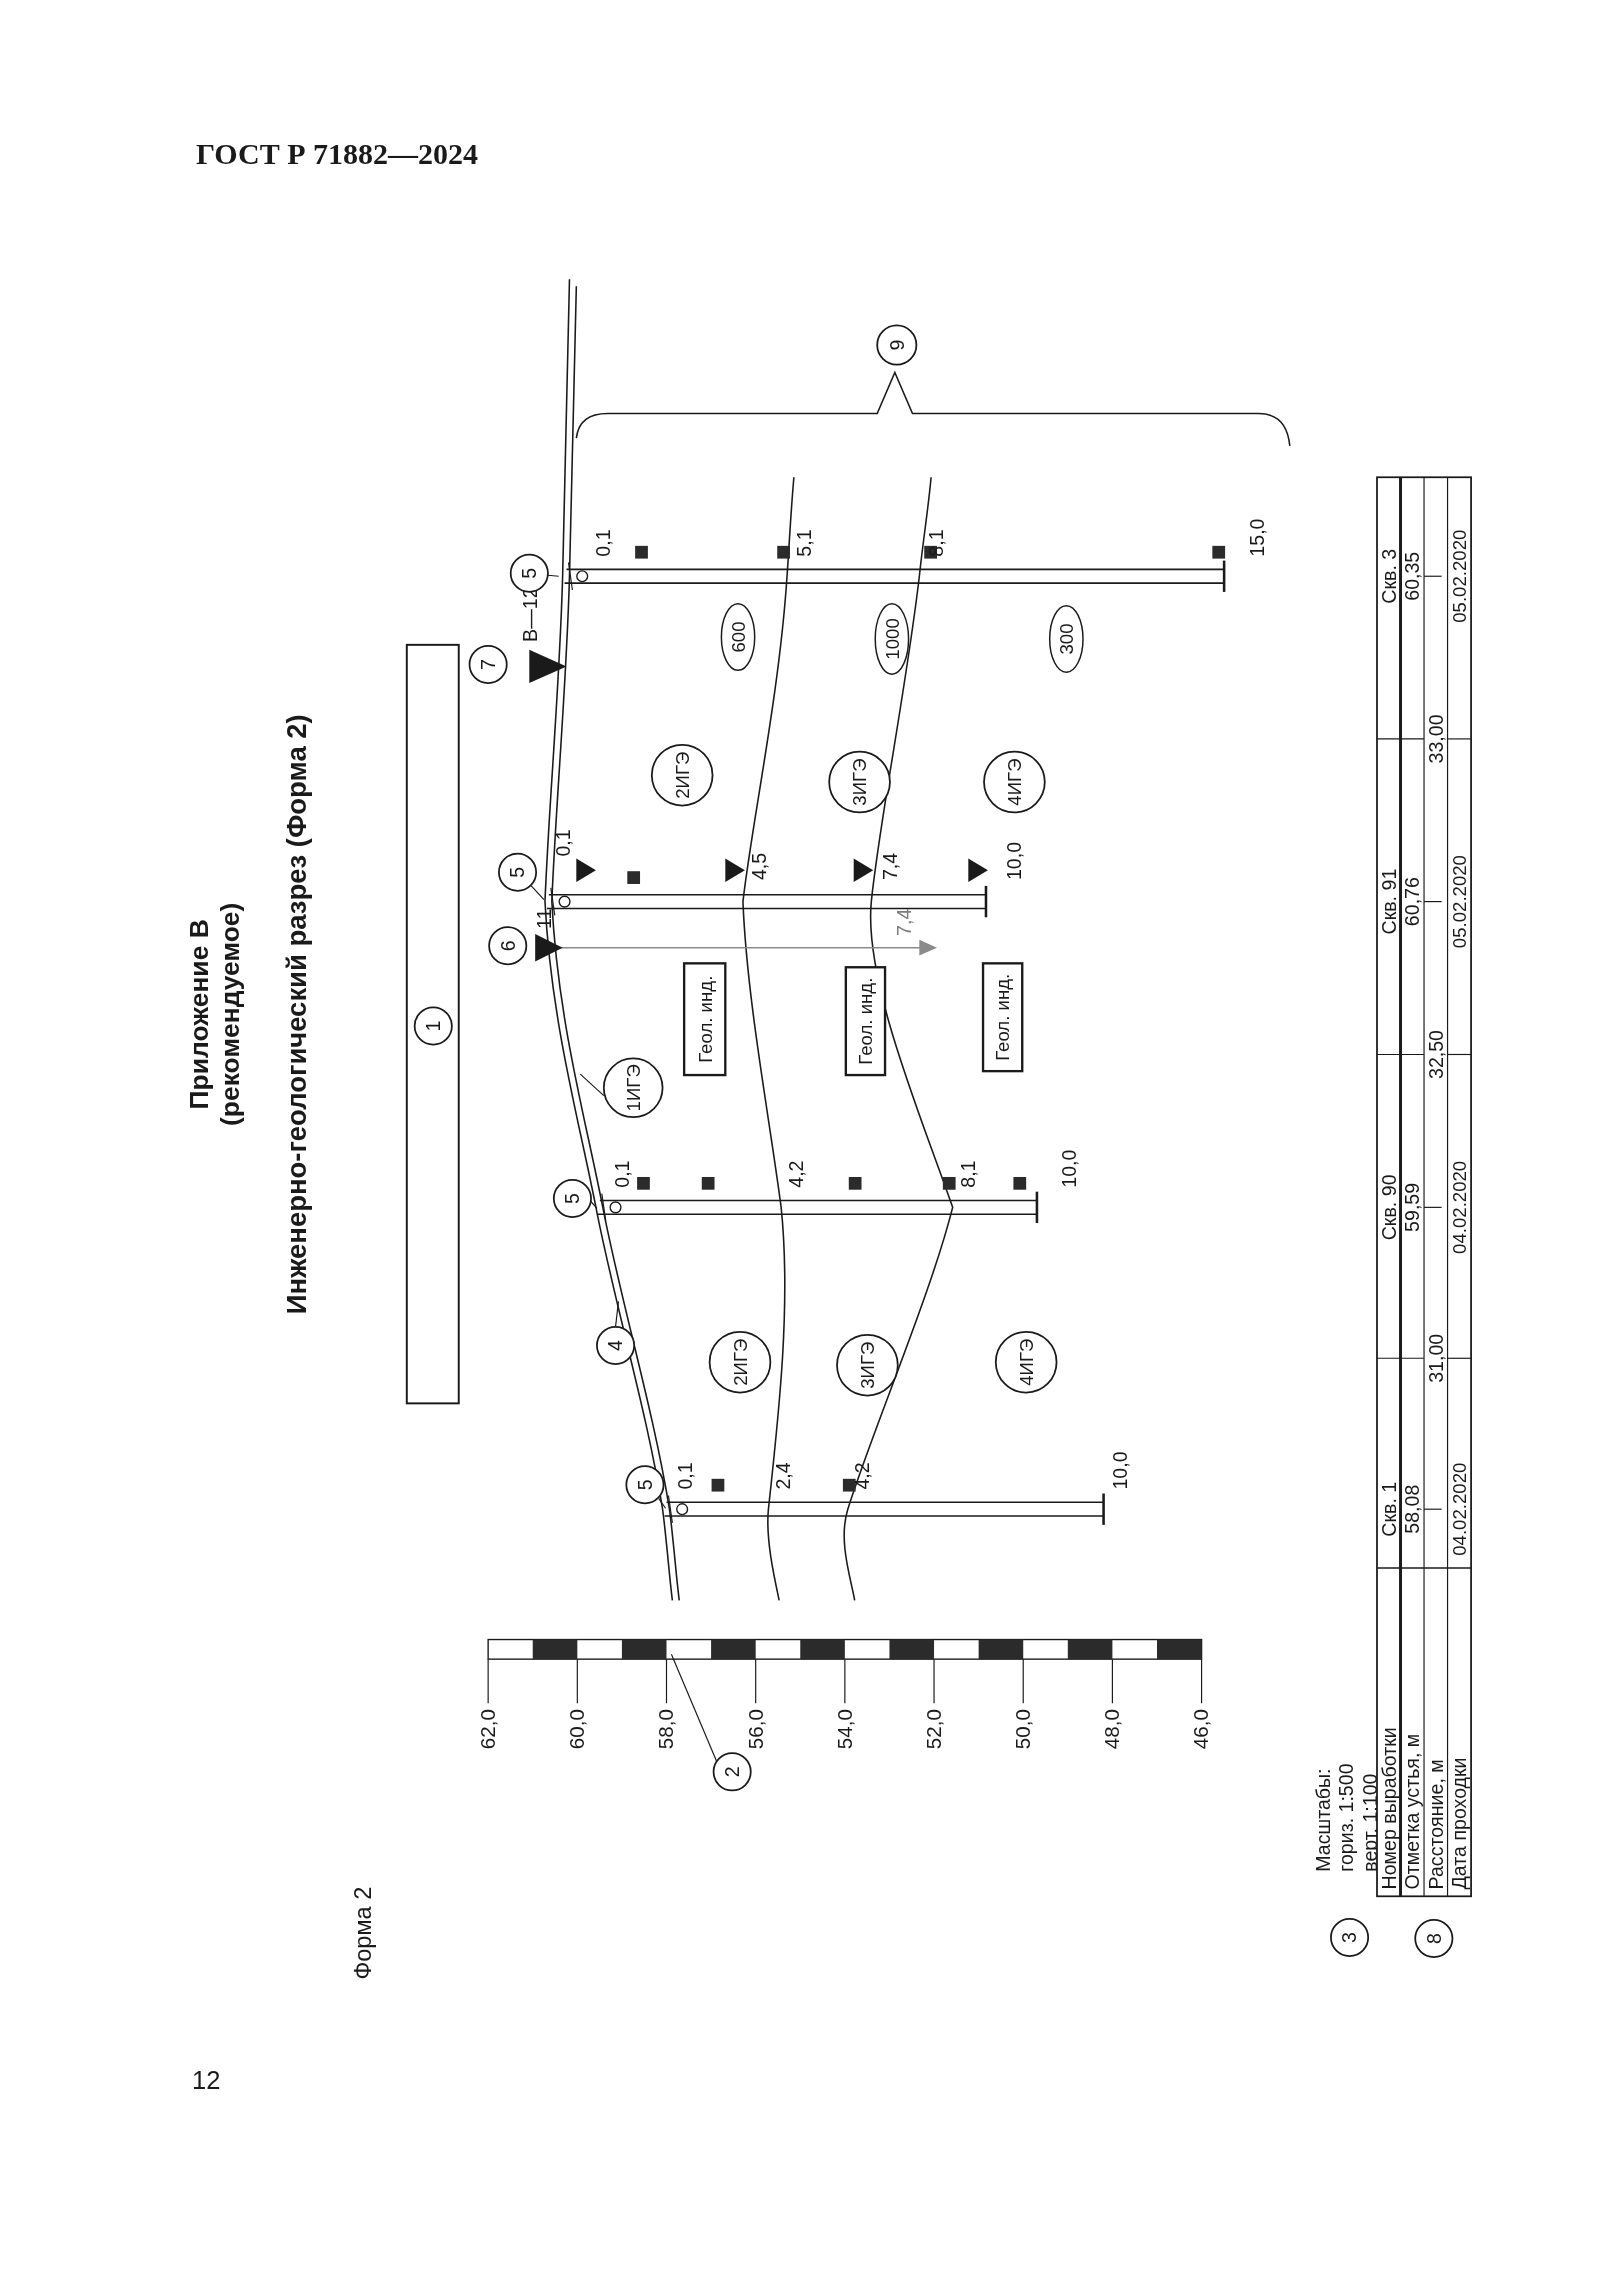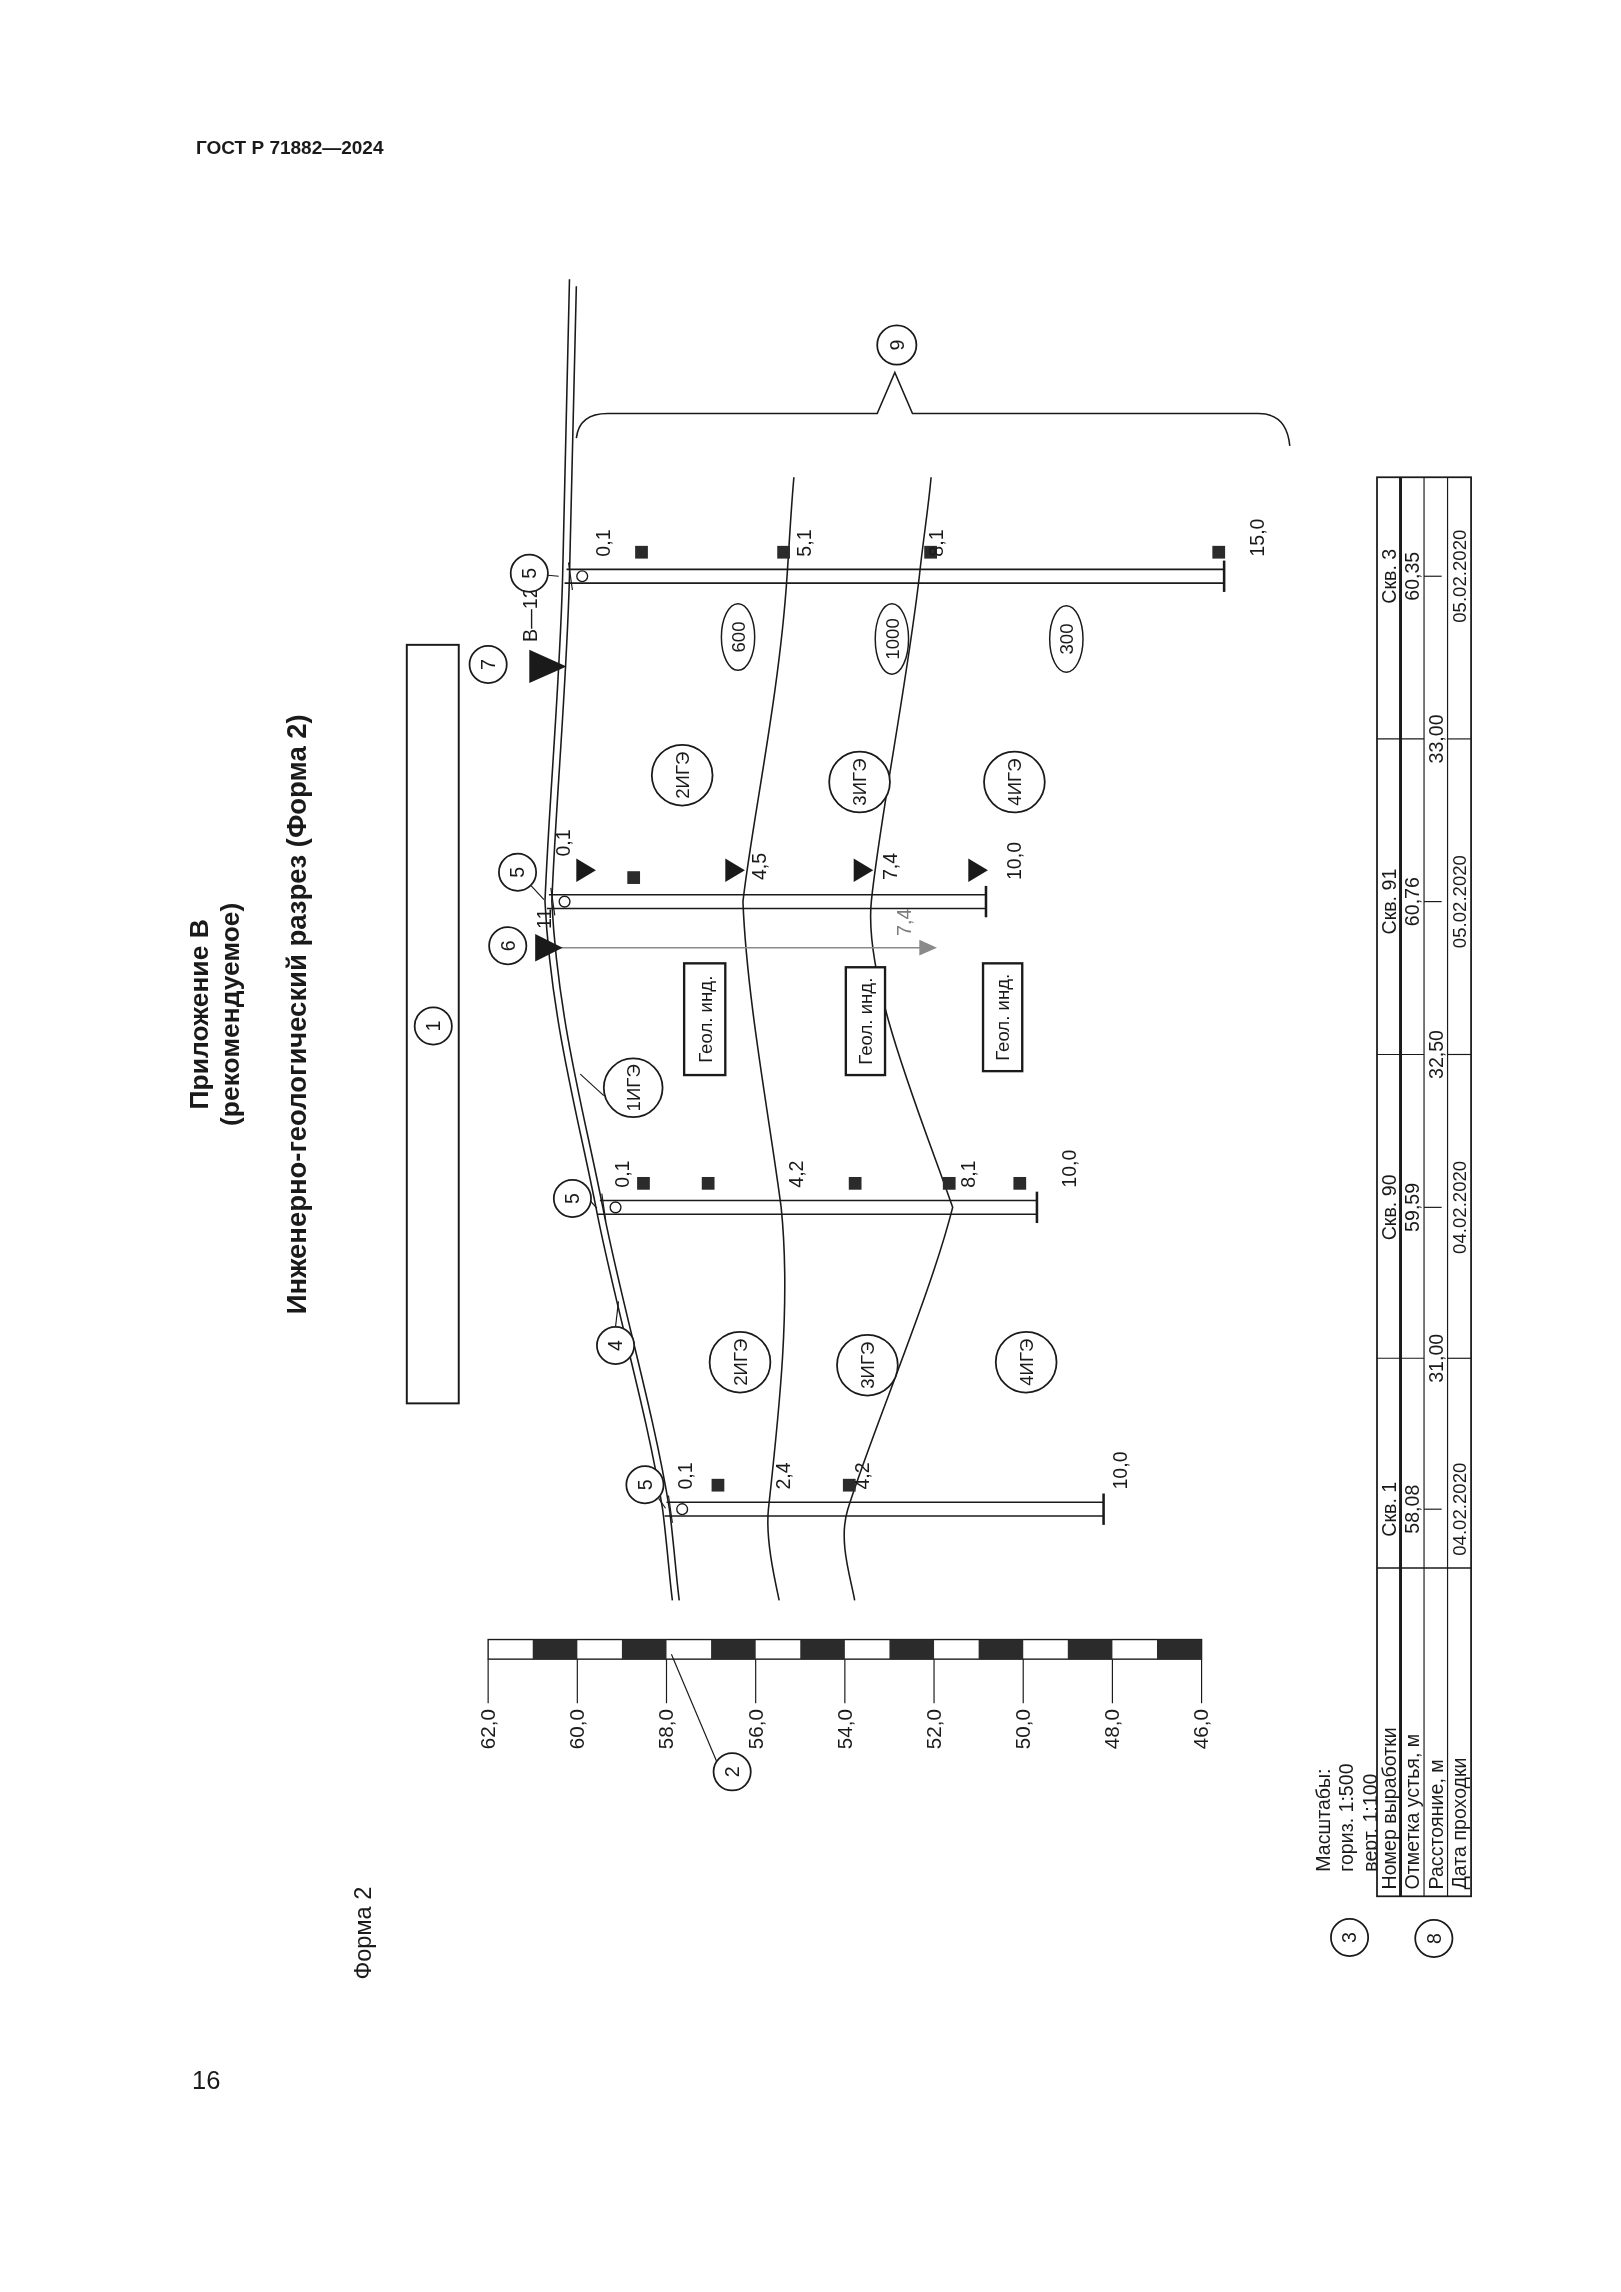--- a/index.html
+++ b/index.html
@@ -1,18 +1,18 @@
 <!DOCTYPE html>
 <html><head>
 <meta charset="utf-8">
 <style>
   html,body{margin:0;padding:0;background:#e8e8e8;}
   .page{position:relative;width:1621px;height:2293px;background:#ffffff;overflow:hidden;
         font-family:"Liberation Sans", sans-serif;color:#1a1a1a;}
-  .doc-header{position:absolute;left:196px;top:137px;font-size:19px;font-weight:bold;}
+  .doc-header{position:absolute;left:196px;top:137px;font-size:30px;font-weight:bold;font-family:Liberation Serif, serif;}
   .page-number{position:absolute;left:192px;top:2066px;font-size:25.5px;}
   .rotated-drawing{position:absolute;left:147px;top:196px;width:1382px;height:1960px;}
   .rotated-drawing svg{transform:rotate(-90deg) translate(-1960px,0);transform-origin:0 0;display:block;}
   svg text{font-family:"Liberation Sans", sans-serif;fill:#1a1a1a;}
   .t-title1{font-size:27px;font-weight:bold;}
   .t-title3{font-size:28px;font-weight:bold;}
   .t-form{font-size:24px;}
   .t-label{font-size:20px;}
   .t-callout{font-size:20px;}
   .t-small{font-size:19px;}
@@ -24,21 +24,21 @@
   .ln-gray{stroke:#8a8a8a;stroke-width:1.6;fill:none;}
   .callout-circle{stroke:#1a1a1a;stroke-width:1.8;fill:#ffffff;}
   .sq{fill:#2b2b2b;stroke:none;}
 </style>
 </head>
 <body>
 
 <div class="page">
 
   <div class="doc-header">ГОСТ Р 71882—2024</div>
-  <div class="page-number">16</div>
+  <div class="page-number">12</div>
 
   <div class="rotated-drawing">
   <svg width="1960" height="1382" viewBox="0 0 2000 1410">
 
     <g>
       <text class="t-title1" x="1165" y="62" text-anchor="middle">Приложение В</text>
       <text class="t-title1" x="1165" y="94" text-anchor="middle">(рекомендуемое)</text>
       <text class="t-title3" x="1165" y="162" text-anchor="middle">Инженерно-геологический разрез (Форма 2)</text>
       <text class="t-form" x="180" y="228">Форма 2</text>
     </g>

